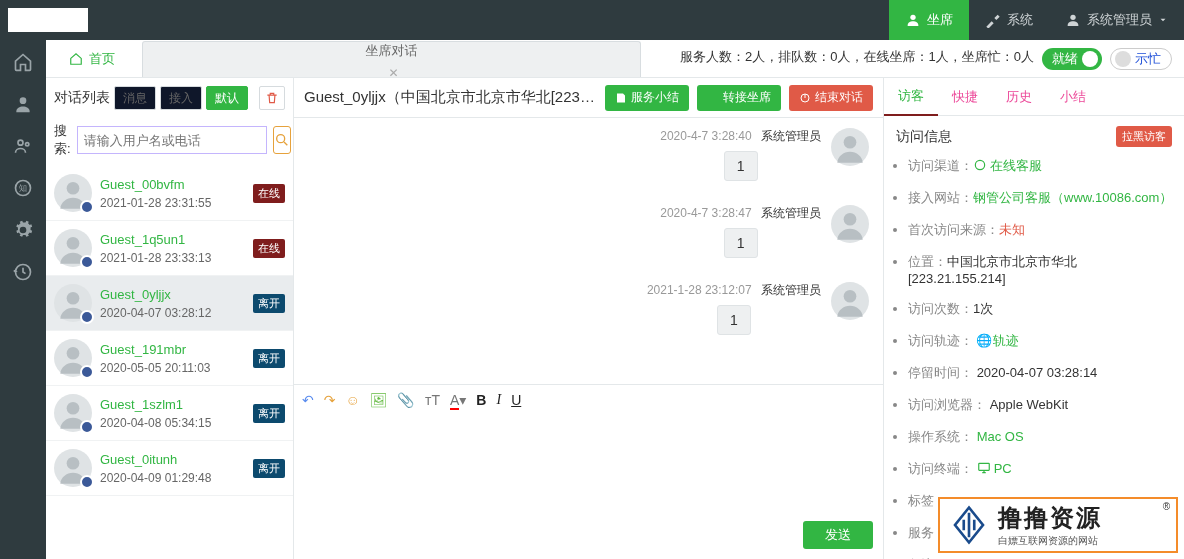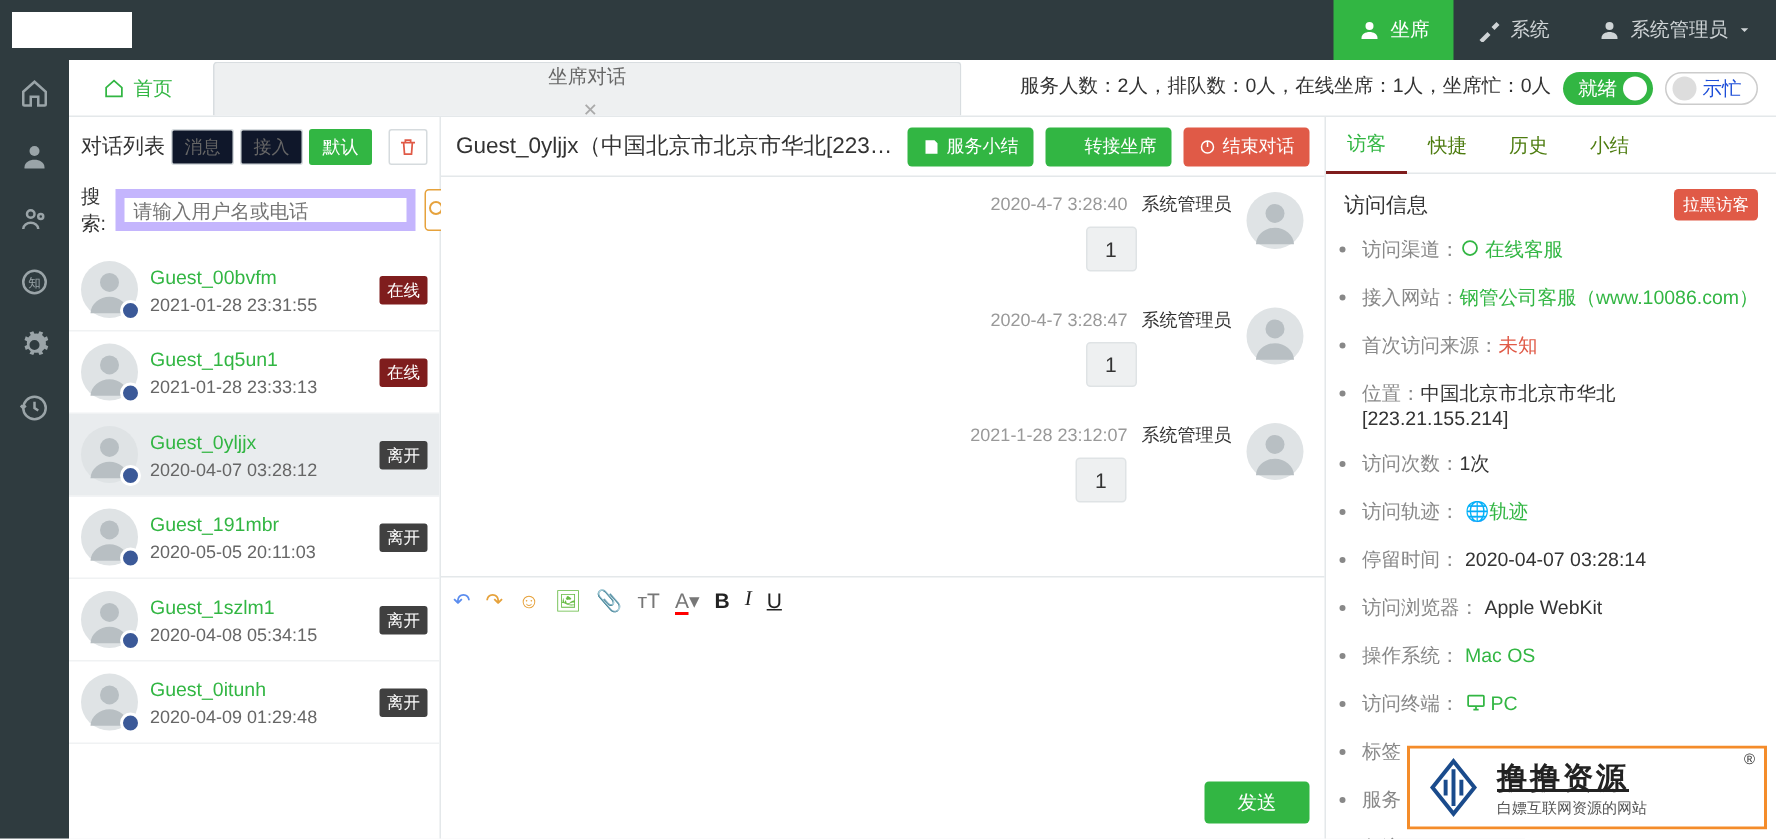--- a/index.html
+++ b/index.html
@@ -35,33 +35,33 @@
 
 
 .convlist { width:248px; background:#fff; border-right:1px solid #e4e8ea; display:flex; flex-direction:column; }
 .convlist .hdr { display:flex; align-items:center; padding:8px; gap:4px; }
 .convlist .hdr .title { font-size:14px; color:#333; }
 .pillbtn { height:24px; padding:0 8px; border:1px solid #d6dbde; background:#0f172a; color:#666; border-radius:2px; font-size:12px; display:inline-flex; align-items:center; cursor:pointer; }
 .pillbtn.green { background:#32b643; color:#fff; border-color:#32b643; }
 .trashbtn { width:26px; height:24px; border:1px solid #d6dbde; border-radius:2px; display:flex; align-items:center; justify-content:center; color:#e05a47; cursor:pointer; }
 .searchrow { display:flex; align-items:center; padding:4px 8px 8px; gap:6px; }
 .searchrow label { font-size:13px; }
-.searchrow input { flex:1; height:28px; border:6px solid #c4b5fd; padding:0 6px; font-size:13px; }
+.searchrow input { flex:1; height:28px; border:1px solid #c4b5fd; padding:0 6px; font-size:13px; }
 .searchbtn { width:30px; height:28px; border:1px solid #e6a23c; border-radius:3px; background:#fff; color:#e6a23c; display:flex; align-items:center; justify-content:center; cursor:pointer; }
 .clist { flex:1; overflow-y:auto; }
 .citem { display:flex; align-items:center; padding:8px; gap:8px; border-bottom:1px solid #f0f2f3; cursor:pointer; position:relative; }
 .citem.selected { background:#e9ecee; }
 .citem .av { width:38px; height:38px; border-radius:50%; background:#dfe3e5; position:relative; flex-shrink:0; }
 .citem .av .dot { position:absolute; right:-2px; bottom:-2px; width:14px; height:14px; border-radius:50%; background:#3b5998; border:2px solid #fff; }
 .citem .info { flex:1; min-width:0; }
 .citem .name { color:#32b643; font-size:13px; margin-bottom:4px; white-space:nowrap; overflow:hidden; text-overflow:ellipsis; }
 .citem .time { color:#666; font-size:12px; }
 .badge { font-size:11px; padding:2px 5px; border-radius:2px; color:#fff; }
 .badge.online { background:#7f1d1d; }
-.badge.away { background:#404040; }
+.badge.away { background:#0c4a6e; }
 
 
 .chat { flex:1; background:#fff; display:flex; flex-direction:column; border-right:1px solid #e4e8ea; min-width:0; }
 .chat .chdr { height:40px; border-bottom:1px solid #e4e8ea; display:flex; align-items:center; padding:0 10px; gap:8px; }
 .chat .chdr .ctitle { font-size:15px; color:#333; white-space:nowrap; overflow:hidden; text-overflow:ellipsis; flex:1; }
 .abtn { height:26px; padding:0 10px; border-radius:3px; color:#fff; font-size:12px; display:inline-flex; align-items:center; gap:4px; cursor:pointer; flex-shrink:0; }
 .abtn.green { background:#32b643; }
 .abtn.red { background:#e05a47; }
 .msgs { flex:1; overflow-y:auto; padding:10px 14px; }
 .msg { display:flex; justify-content:flex-end; align-items:flex-start; gap:10px; margin-bottom:24px; }
@@ -76,34 +76,34 @@
 .etoolbar .eb.b { font-weight:bold; color:#222; }
 .etoolbar .eb.i { font-style:italic; color:#222; font-family:serif; }
 .etoolbar .eb.u { text-decoration:underline; color:#222; }
 .einput { height:100px; }
 .esend { display:flex; justify-content:flex-end; padding:6px 10px 10px; }
 .sendbtn { background:#32b643; color:#fff; height:28px; padding:0 22px; border-radius:3px; display:flex; align-items:center; cursor:pointer; }
 
 
 .rpanel { width:300px; background:#fff; display:flex; flex-direction:column; }
 .rtabs { height:38px; border-bottom:1px solid #e4e8ea; display:flex; align-items:center; }
-.rtabs .rt { padding:0 14px; height:38px; display:flex; align-items:center; color:#4d7c0f; cursor:pointer; }
+.rtabs .rt { padding:0 14px; height:38px; display:flex; align-items:center; color:#ec4899; cursor:pointer; }
 .rtabs .rt.active { color:#32b643; border-bottom:2px solid #7f1d1d; }
 .rhdr { display:flex; align-items:center; justify-content:space-between; padding:10px 12px; }
 .rhdr .t { font-size:14px; }
 .blackbtn { background:#e05a47; color:#fff; font-size:11px; padding:3px 6px; border-radius:3px; cursor:pointer; }
 .rlist { padding:0 10px 10px 24px; overflow-y:auto; flex:1; position:relative; }
 .rlist li { list-style:disc; color:#888; margin-bottom:14px; font-size:13px; }
 .rlist li .v { color:#333; }
 .rlist li .v.link { color:#32b643; }
 .inline-icon { display:inline-flex; width:14px; height:14px; vertical-align:-2px; margin-right:3px; }
 .watermark { position:absolute; right:6px; bottom:6px; width:240px; height:56px; border:2px solid #f48c2a; background:#fff; display:flex; align-items:center; padding:4px 8px; gap:8px; }
 .watermark .wlogo { width:42px; height:42px; }
 .watermark .wtxt { display:flex; flex-direction:column; }
-.watermark .wt1 { font-size:20px; font-weight:bold; color:#222; letter-spacing:2px;text-decoration:underline; }
+.watermark .wt1 { font-size:24px; font-weight:bold; color:#222; letter-spacing:2px; }
 .watermark .wt2 { font-size:10px; color:#555; }
 .watermark .r { position:absolute; top:2px; right:6px; font-size:10px; }
 
 svg { width:100%; height:100%; }
 </style>
 </head>
 <body>
 
 <div class="topbar">
   <div class="logo"></div>

